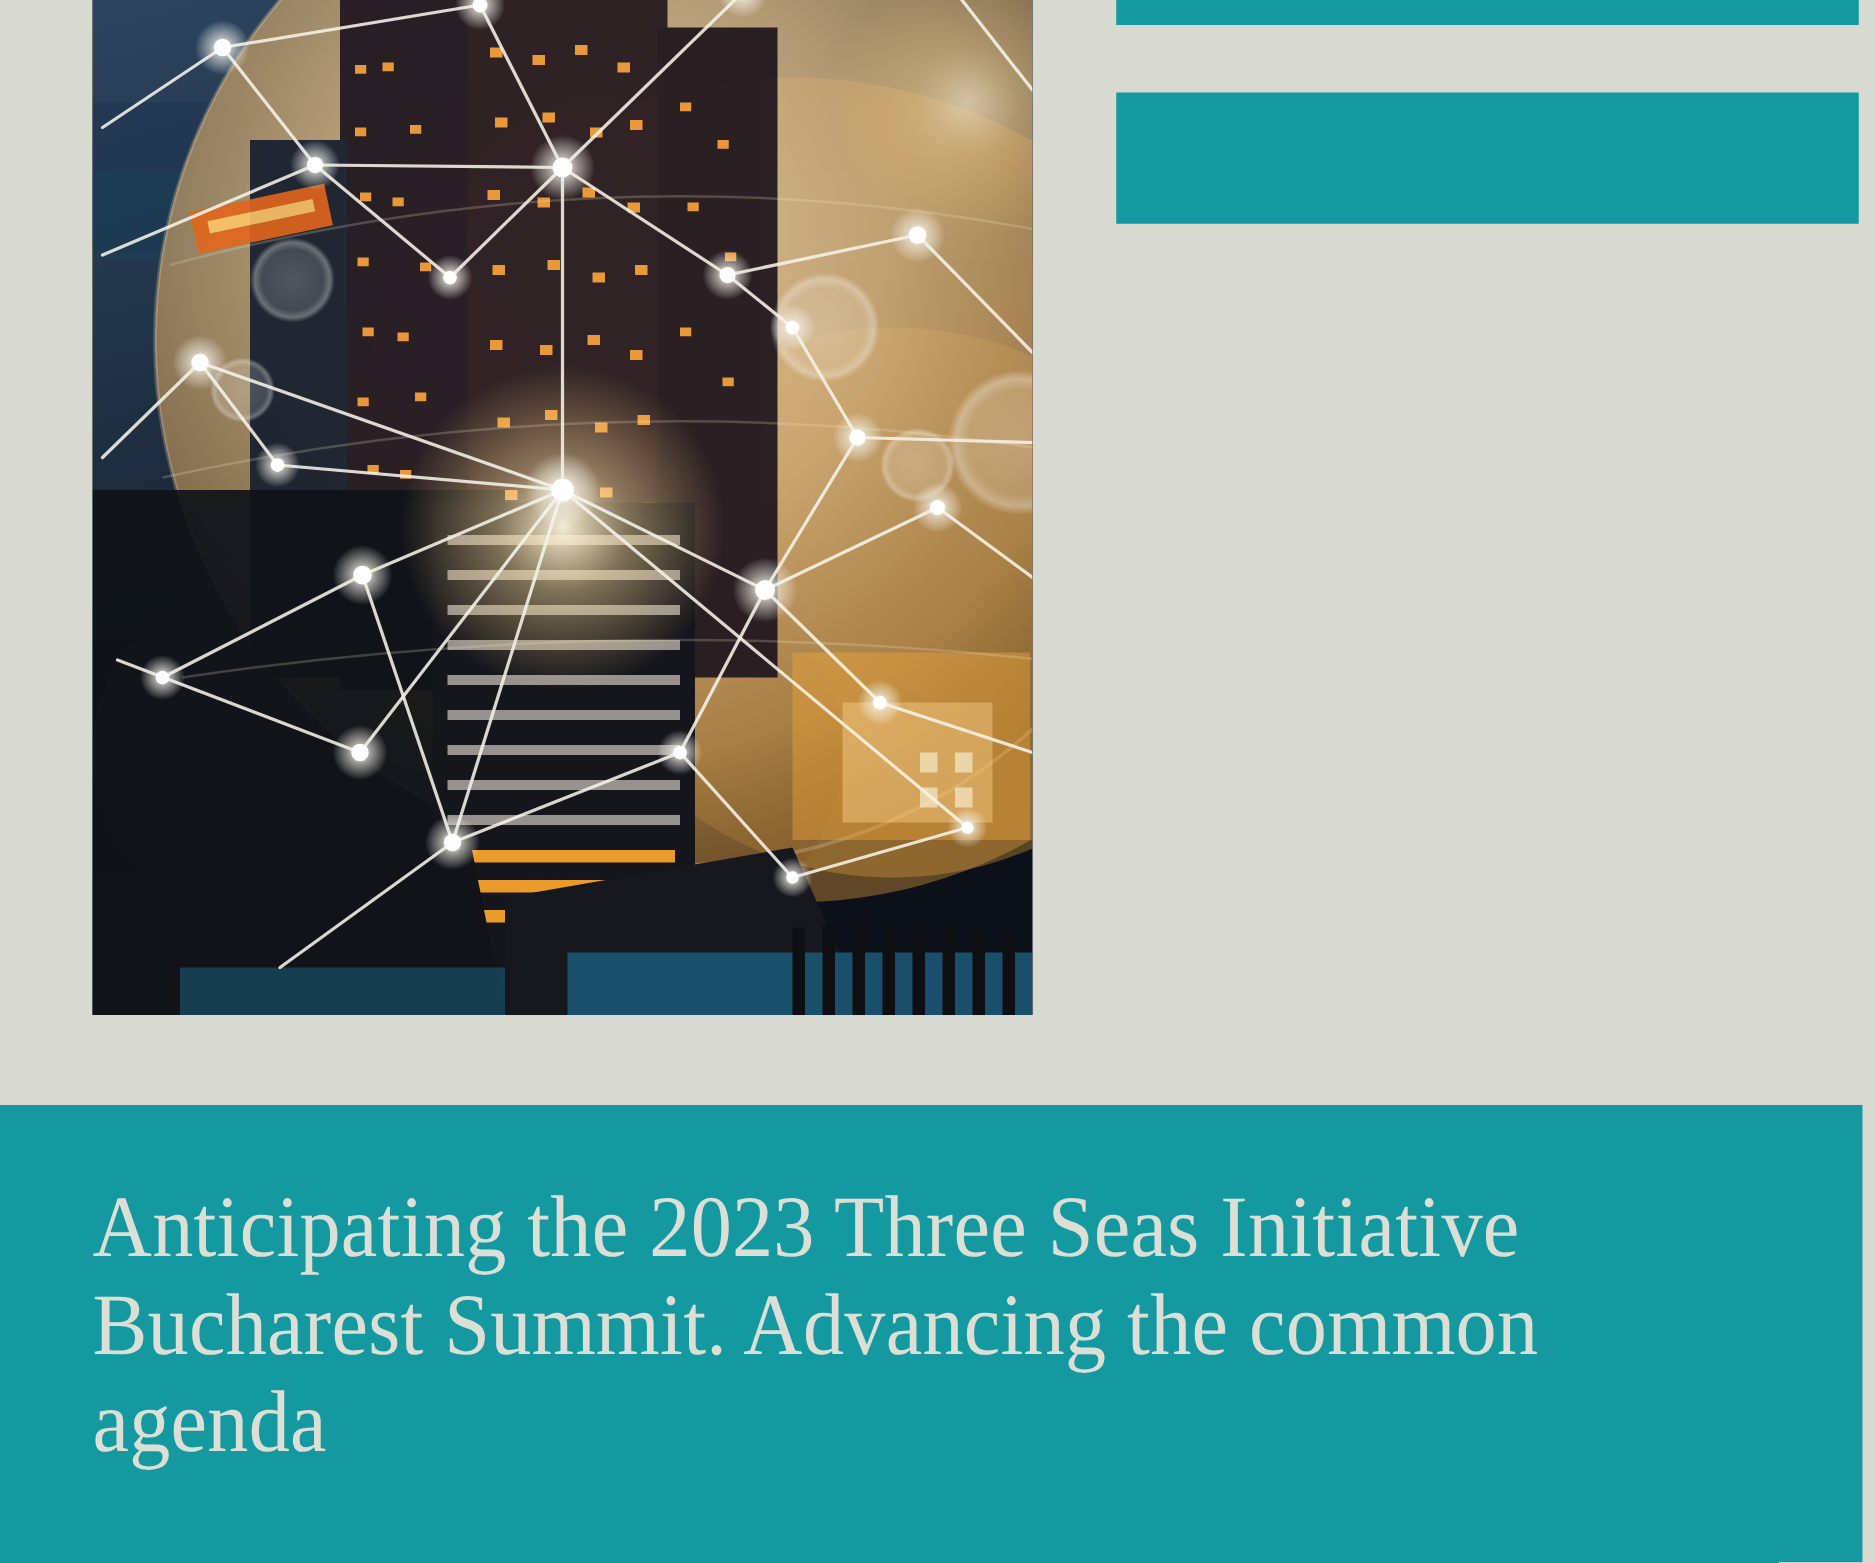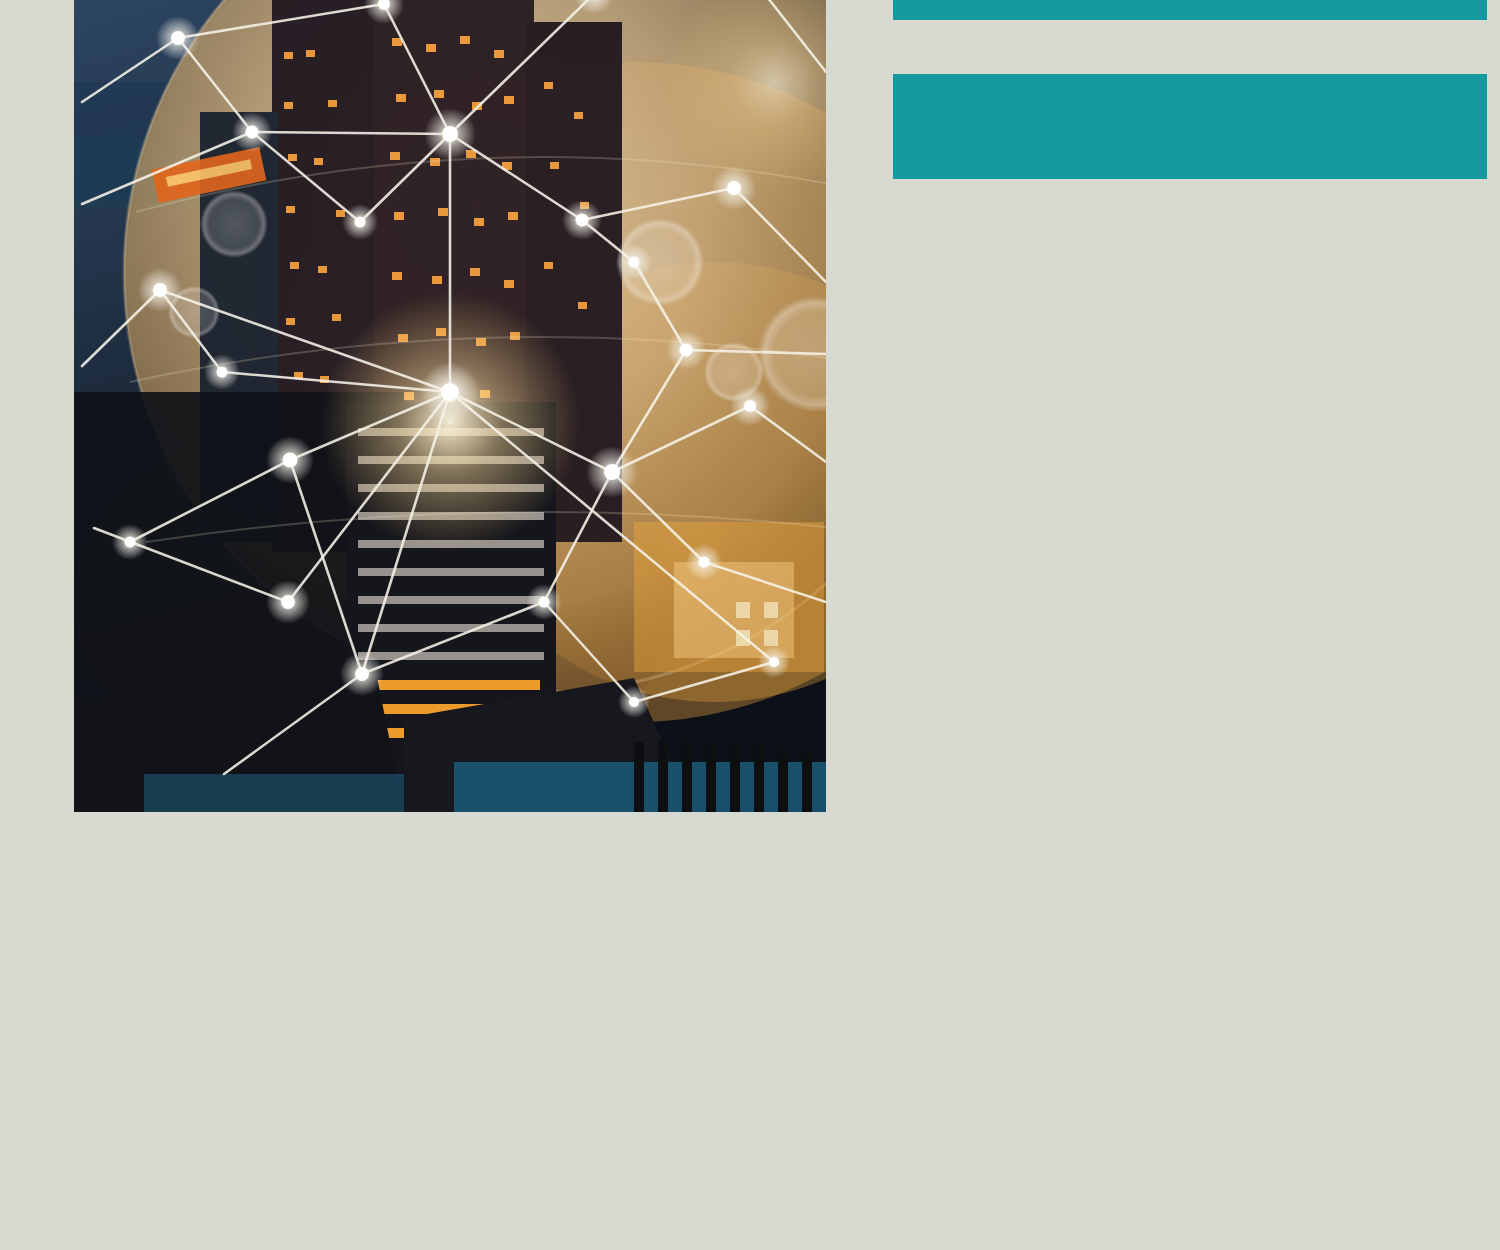--- a/index.html
+++ b/index.html
@@ -363,14 +363,17 @@
 
         <g stroke="#f4e6c8" stroke-opacity="0.22" fill="none" stroke-width="2">
           <path d="M62,250 Q470,140 878,250"></path>
           <path d="M56,420 Q470,330 884,420"></path>
           <path d="M72,580 Q470,520 868,580"></path>
         </g>
       </g>
     </svg>
   </div>
 
+  <div class="title-band">
+    <h1 class="title-text">Anticipating the 2023 Three Seas Initiative Bucharest Summit. Advancing the common agenda</h1>
+  </div>
 
 </div>
 
 </body></html>

